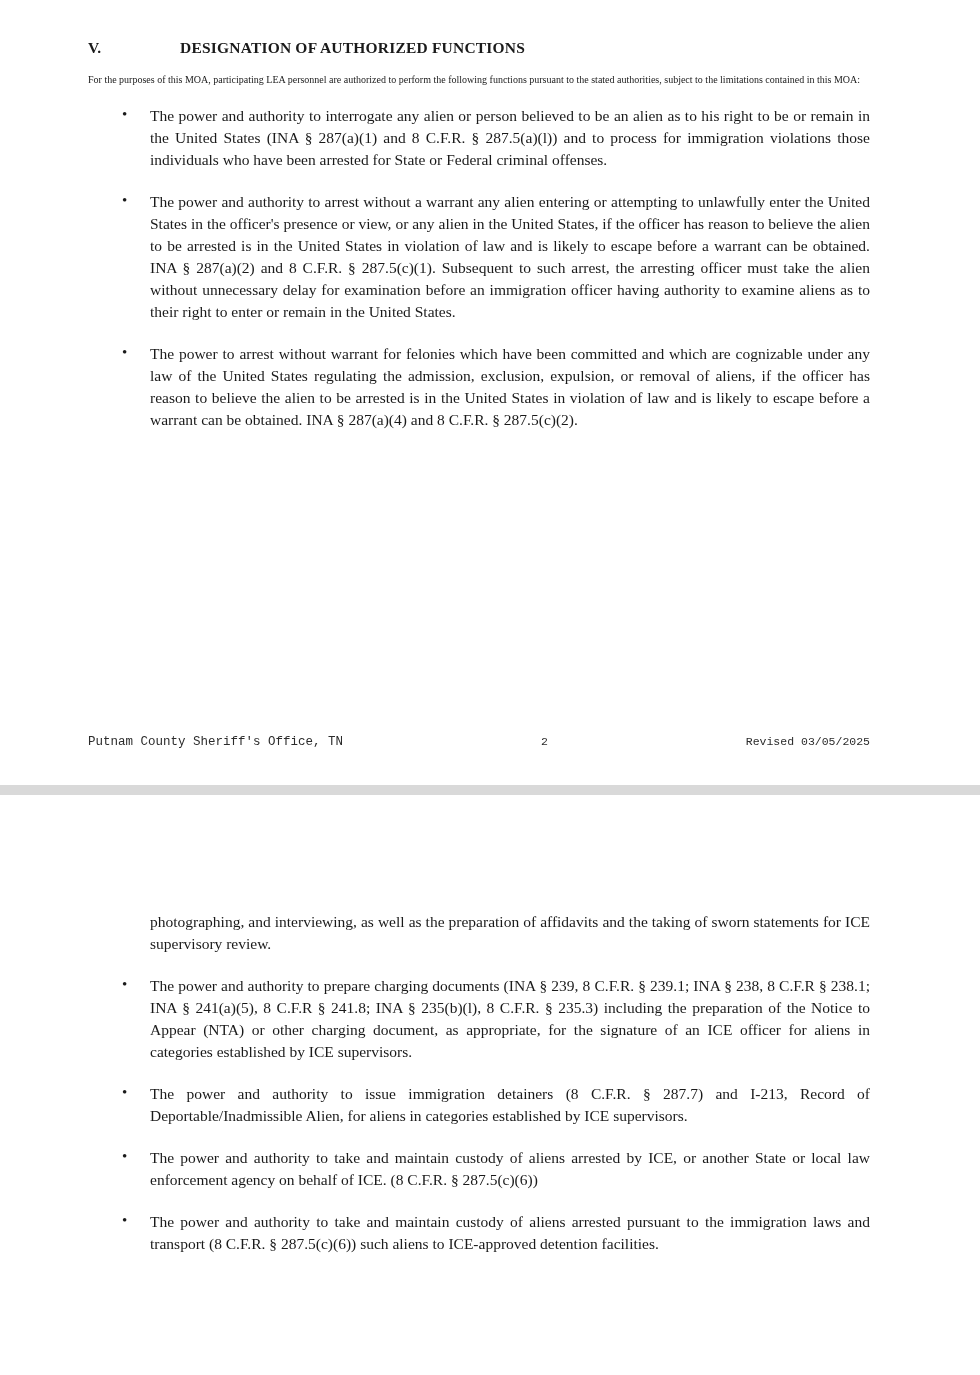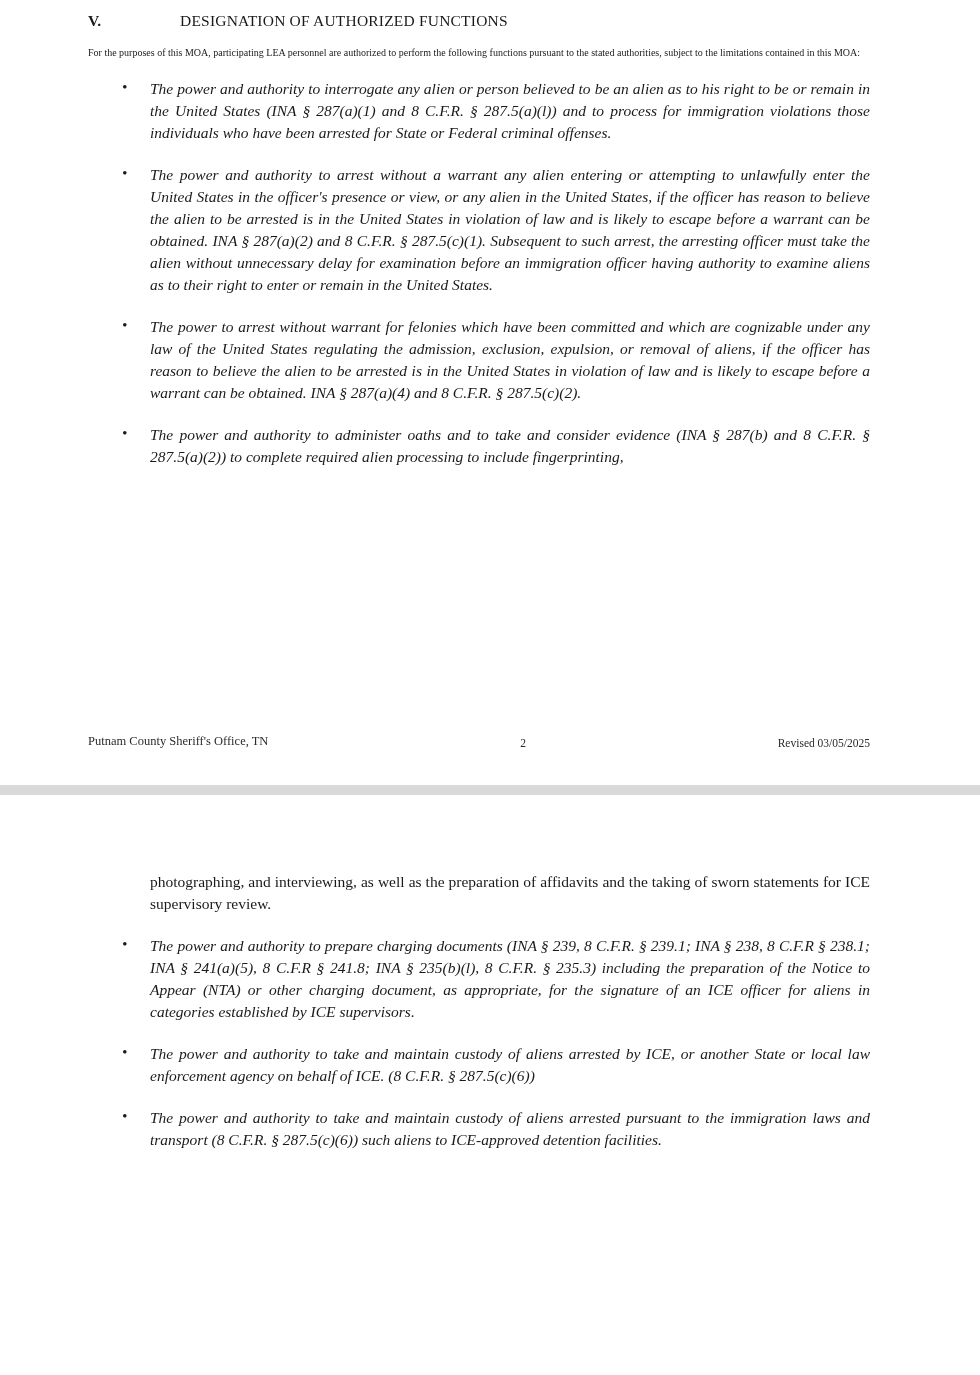--- a/index.html
+++ b/index.html
@@ -37,44 +37,44 @@
     padding-top: 12px;
     padding-bottom: 16px;
   }
   .section-num {
     font-weight: bold;
     font-size: 15.5px;
     width: 92px;
     flex: none;
   }
   .section-title {
-    font-weight: normal;
+    font-weight: bold;
     font-size: 15.5px;
     letter-spacing: 0.2px;
+    margin-top: 27px;
   }
   .intro {
     font-size: 10px;
     line-height: 1.42;
     text-align: justify;
     margin: 0 0 18px 0;
     padding-right: 8px;
   }
   ul.bullets {
     list-style: none;
     margin: 0;
     padding: 0;
   }
   ul.bullets li {
     position: relative;
     padding-left: 62px;
     margin-bottom: 20px;
     font-size: 15.5px;
     line-height: 1.42;
     text-align: justify;
-    font-style: italic;
   }
   ul.bullets li::before {
     content: "\2022";
     position: absolute;
     left: 34px;
     top: -1px;
     font-size: 15px;
   }
   .cont-para {
     font-size: 15.5px;
@@ -82,64 +82,64 @@
     text-align: justify;
     margin: 0 0 20px 0;
     padding-left: 62px;
   }
   .footer {
     position: absolute;
     left: 88px;
     right: 110px;
     bottom: 36px;
     display: flex;
-    align-items: flex-end;
-    font-family: Liberation Serif, serif;
+    align-items: flex-start;
+    font-family: Liberation Mono, monospace;
     font-size: 12.5px;
     color: #2b2b2b;
   }
   .footer-left { flex: 1 1 auto; text-align: left; }
   .footer-center { flex: 0 0 auto; width: 260px; text-align: center; font-size: 11.5px; }
   .footer-right { flex: 1 1 auto; text-align: right; font-size: 11.5px; }
-  .page-two .body-top { padding-top: 76px; }
+  .page-two .body-top { padding-top: 116px; }
 </style>
 </head>
 <body>
 
 <div class="page page-one">
 
   <div class="section-head">
     <span class="section-num">V.</span>
     <span class="section-title">DESIGNATION OF AUTHORIZED FUNCTIONS</span>
   </div>
 
   <p class="intro">For the purposes of this MOA, participating LEA personnel are authorized to perform the following functions pursuant to the stated authorities, subject to the limitations contained in this MOA:</p>
 
   <ul class="bullets">
     <li>The power and authority to interrogate any alien or person believed to be an alien as to his right to be or remain in the United States (INA § 287(a)(1) and 8 C.F.R. § 287.5(a)(l)) and to process for immigration violations those individuals who have been arrested for State or Federal criminal offenses.</li>
     <li>The power and authority to arrest without a warrant any alien entering or attempting to unlawfully enter the United States in the officer's presence or view, or any alien in the United States, if the officer has reason to believe the alien to be arrested is in the United States in violation of law and is likely to escape before a warrant can be obtained. INA § 287(a)(2) and 8 C.F.R. § 287.5(c)(1). Subsequent to such arrest, the arresting officer must take the alien without unnecessary delay for examination before an immigration officer having authority to examine aliens as to their right to enter or remain in the United States.</li>
     <li>The power to arrest without warrant for felonies which have been committed and which are cognizable under any law of the United States regulating the admission, exclusion, expulsion, or removal of aliens, if the officer has reason to believe the alien to be arrested is in the United States in violation of law and is likely to escape before a warrant can be obtained. INA § 287(a)(4) and 8 C.F.R. § 287.5(c)(2).</li>
-    <li>The power and authority to administer oaths and to take and consider evidence (INA § 287(b) and 8 C.F.R. § 287.5(a)(2)) to complete required alien processing to include fingerprinting,</li>
   </ul>
 
   <div class="footer">
     <span class="footer-left">Putnam County Sheriff's Office, TN</span>
     <span class="footer-center">2</span>
     <span class="footer-right">Revised 03/05/2025</span>
   </div>
 
 </div>
 
 <div class="gap"></div>
 
 <div class="page page-two">
 
   <div class="body-top">
     <p class="cont-para">photographing, and interviewing, as well as the preparation of affidavits and the taking of sworn statements for ICE supervisory review.</p>
 
     <ul class="bullets">
       <li>The power and authority to prepare charging documents (INA § 239, 8 C.F.R. § 239.1; INA § 238, 8 C.F.R § 238.1; INA § 241(a)(5), 8 C.F.R § 241.8; INA § 235(b)(l), 8 C.F.R. § 235.3) including the preparation of the Notice to Appear (NTA) or other charging document, as appropriate, for the signature of an ICE officer for aliens in categories established by ICE supervisors.</li>
+      <li>The power and authority to issue immigration detainers (8 C.F.R. § 287.7) and I-213, Record of Deportable/Inadmissible Alien, for aliens in categories established by ICE supervisors.</li>
       <li>The power and authority to take and maintain custody of aliens arrested by ICE, or another State or local law enforcement agency on behalf of ICE. (8 C.F.R. § 287.5(c)(6))</li>
       <li>The power and authority to take and maintain custody of aliens arrested pursuant to the immigration laws and transport (8 C.F.R. § 287.5(c)(6)) such aliens to ICE-approved detention facilities.</li>
     </ul>
   </div>
 
 </div>
 
 </body></html>

